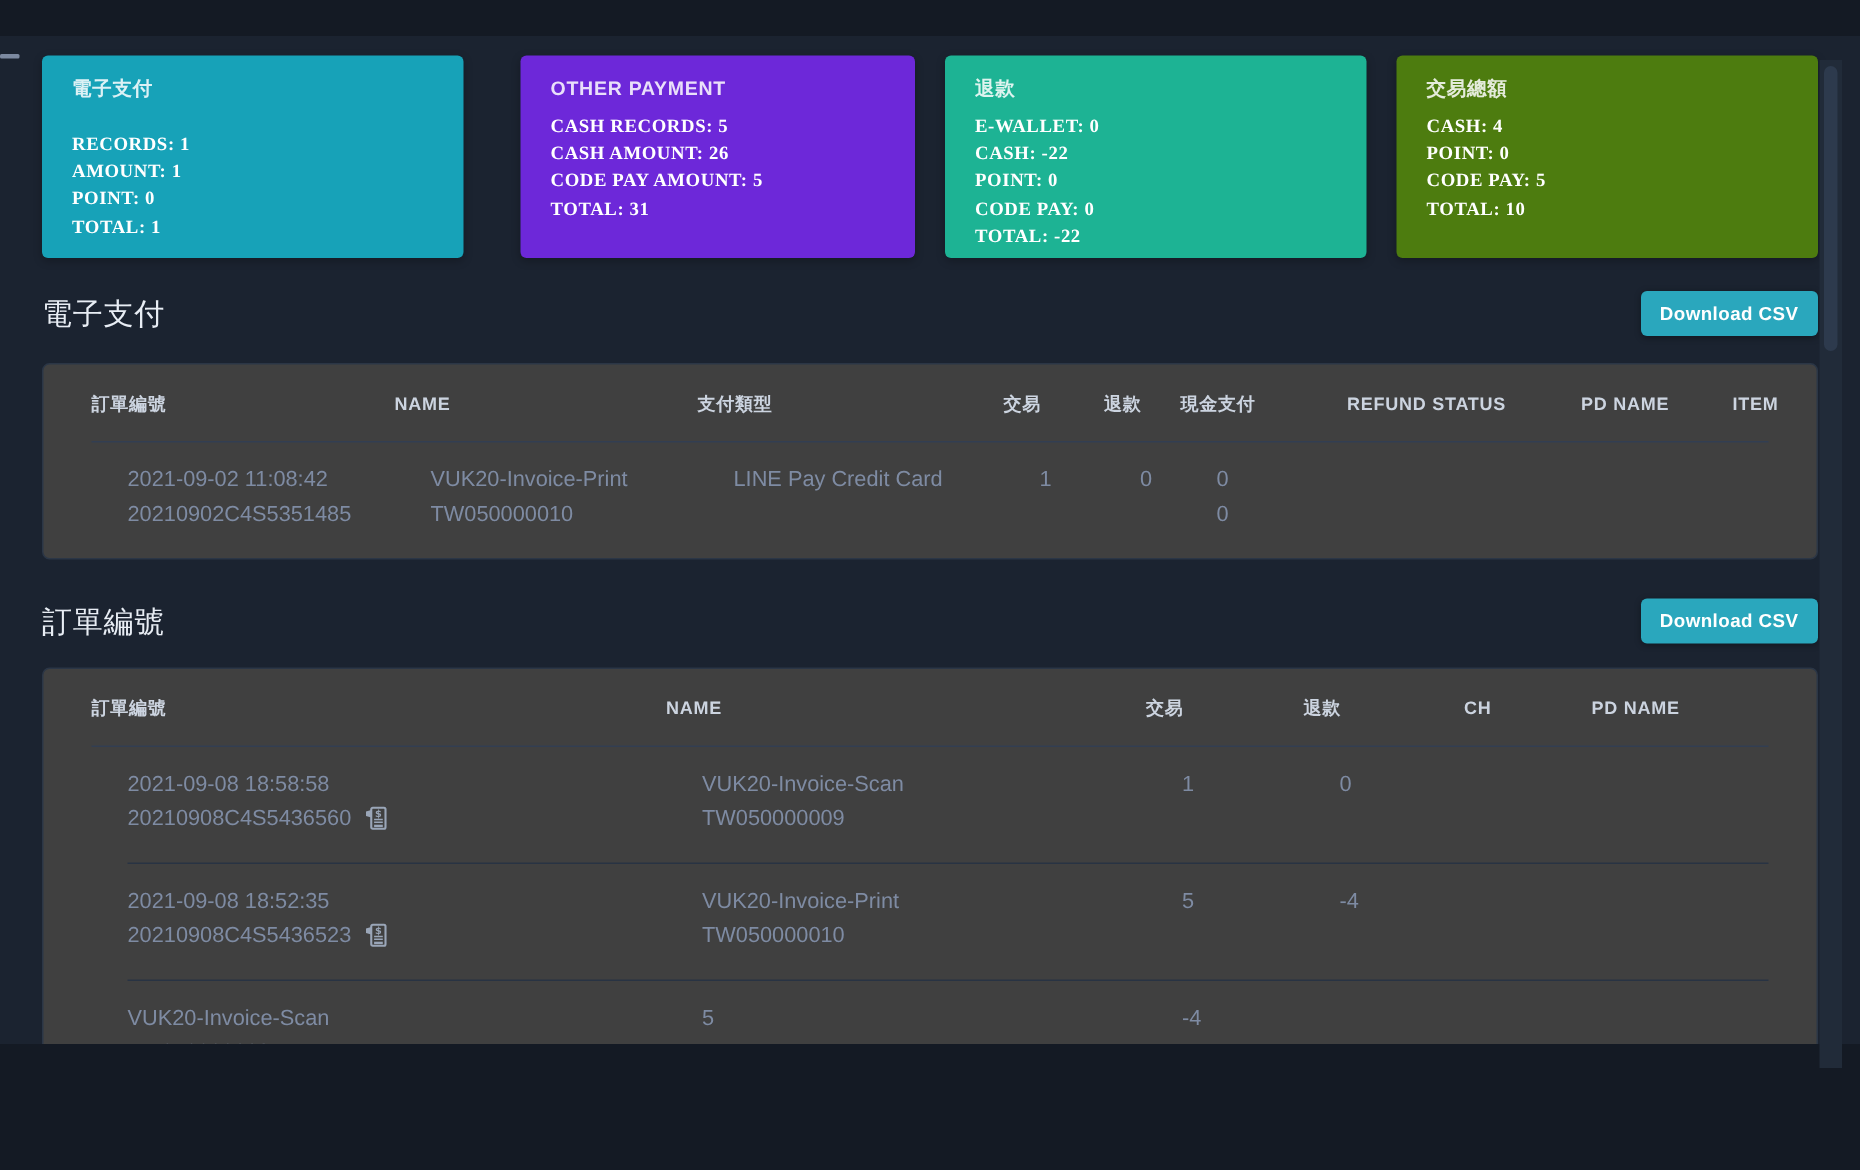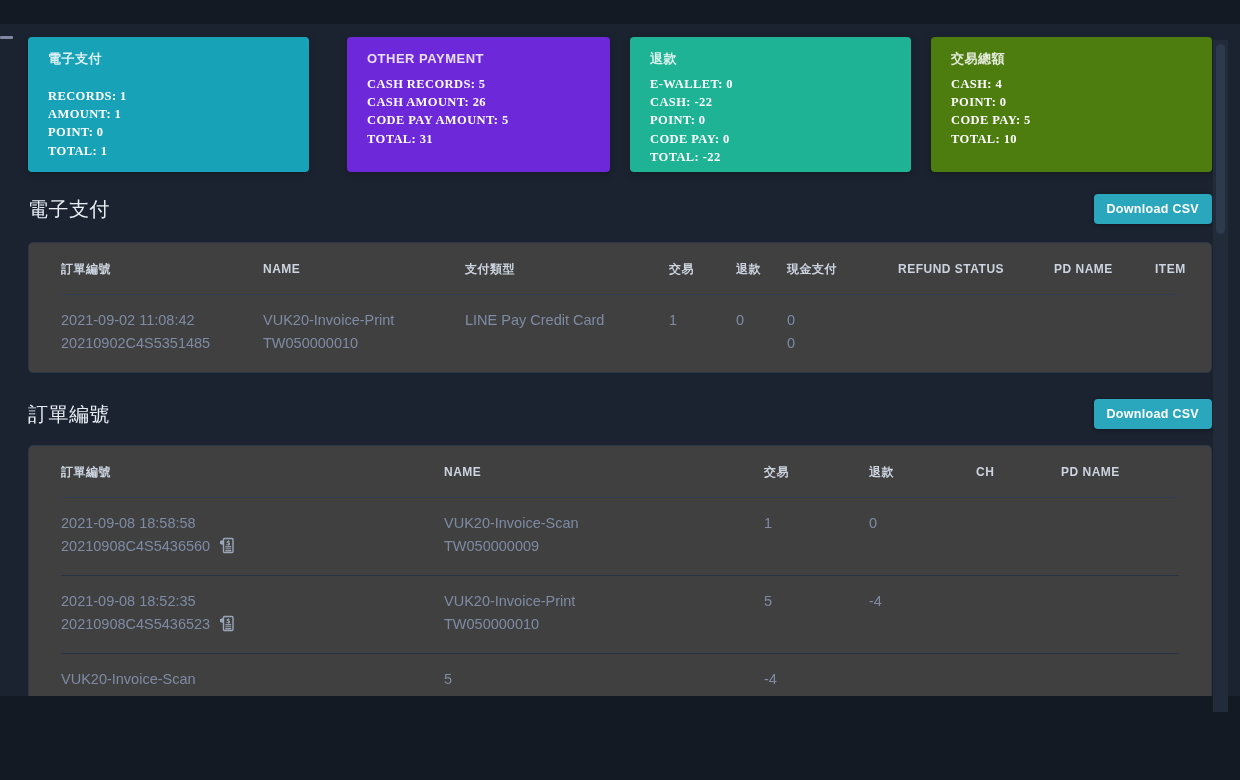--- a/index.html
+++ b/index.html
@@ -71,21 +71,21 @@
   .thead {
     display:grid; align-items:center;
     padding:18px 0 16px; border-bottom:1px solid #323e52;
   }
   .th {
     font-size:12px; font-weight:700; color:#ccd4e0; letter-spacing:.5px;
     line-height:17px; white-space:nowrap;
   }
   .grid1 { grid-template-columns:202px 202px 204px 67px 51px 111px 156px 101px 1fr; }
   .grid2 { grid-template-columns:383px 320px 105px 107px 85px 1fr; }
-  .trow { display:grid; padding:14px 0 18px; }
+  .trow { display:grid; padding:14px 0 18px;margin-left:24px; }
   .trow + .trow { border-top:1px solid #283343; }
   .td { font-size:14.5px; color:#7e8ba3; line-height:22.5px; white-space:nowrap; }
   .order-line2 { display:flex; align-items:center; gap:9px; }
   .receipt-icon { display:inline-flex; cursor:pointer; }
   .receipt-icon svg { display:block; }
 </style>
 </head>
 <body>
 
 <div class="left-edge-tick"></div>

